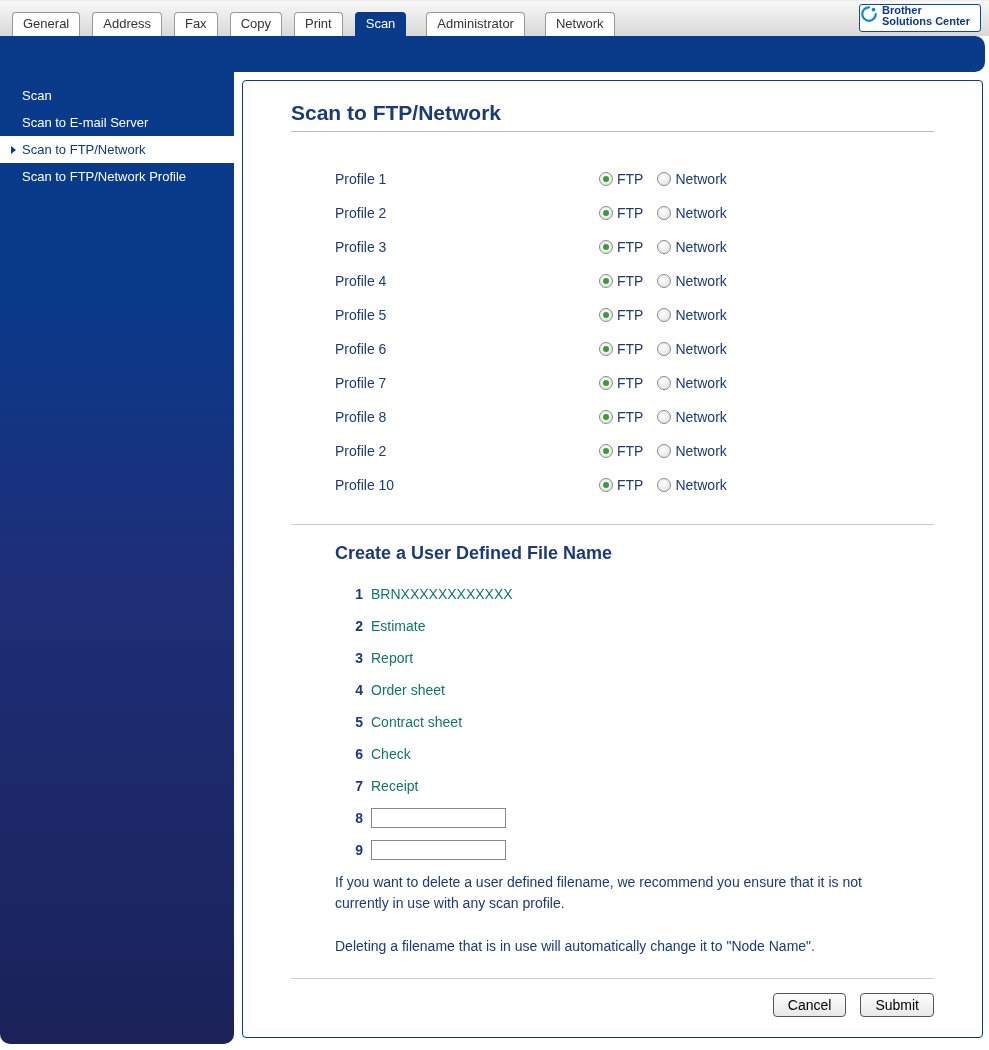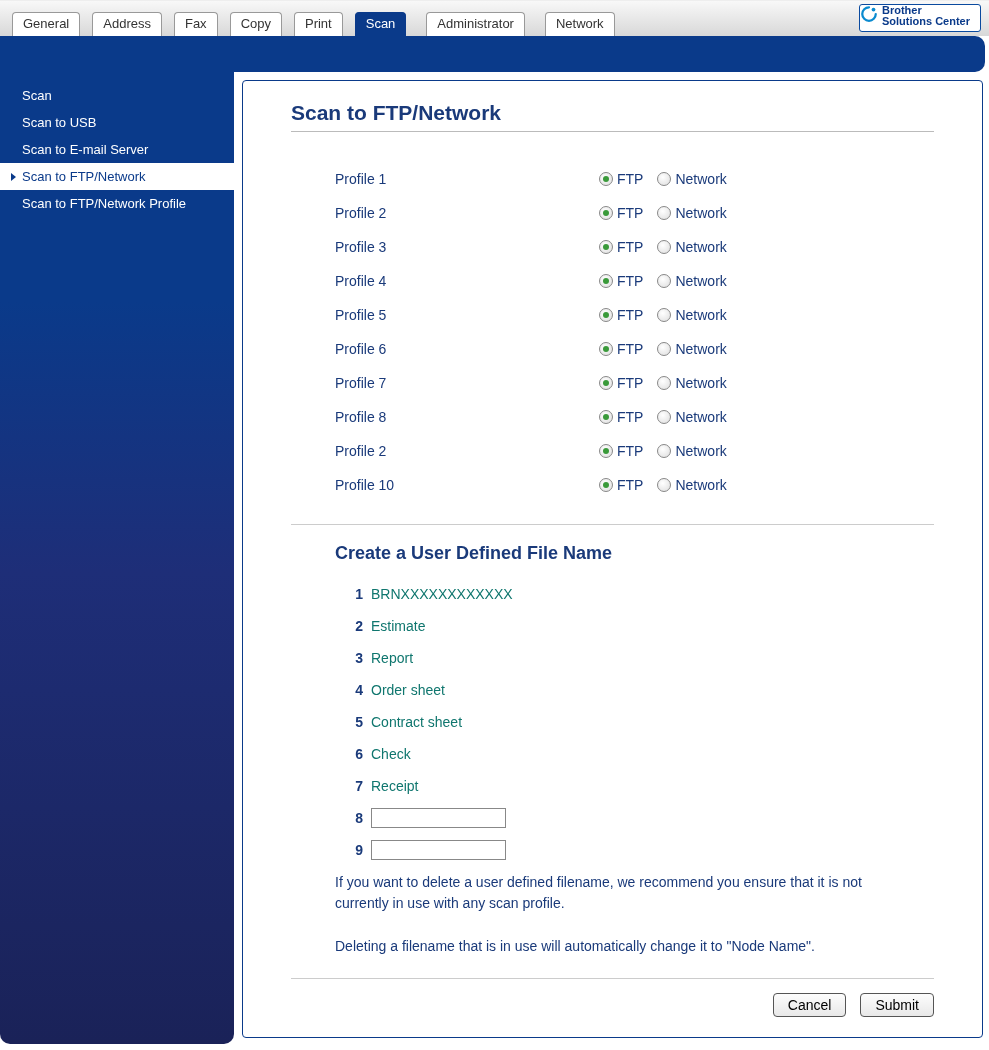--- a/index.html
+++ b/index.html
@@ -248,21 +248,20 @@
       <div class="lbl">Solutions Center</div>
     </div>
   </div>
 </div>
 
 <div class="bluebar"></div>
 
 <div class="body-wrap">
   <div class="sidebar">
       <div class="side-item">Scan</div>
-      <div class="side-item">Scan to USB</div>
       <div class="side-item">Scan to E-mail Server</div>
       <div class="side-item active">Scan to FTP/Network</div>
       <div class="side-item">Scan to FTP/Network Profile</div>
     </div>
 
   <div class="main">
     <div class="panel">
       <div class="page-title">Scan to FTP/Network</div>
 
       <div class="profiles">

